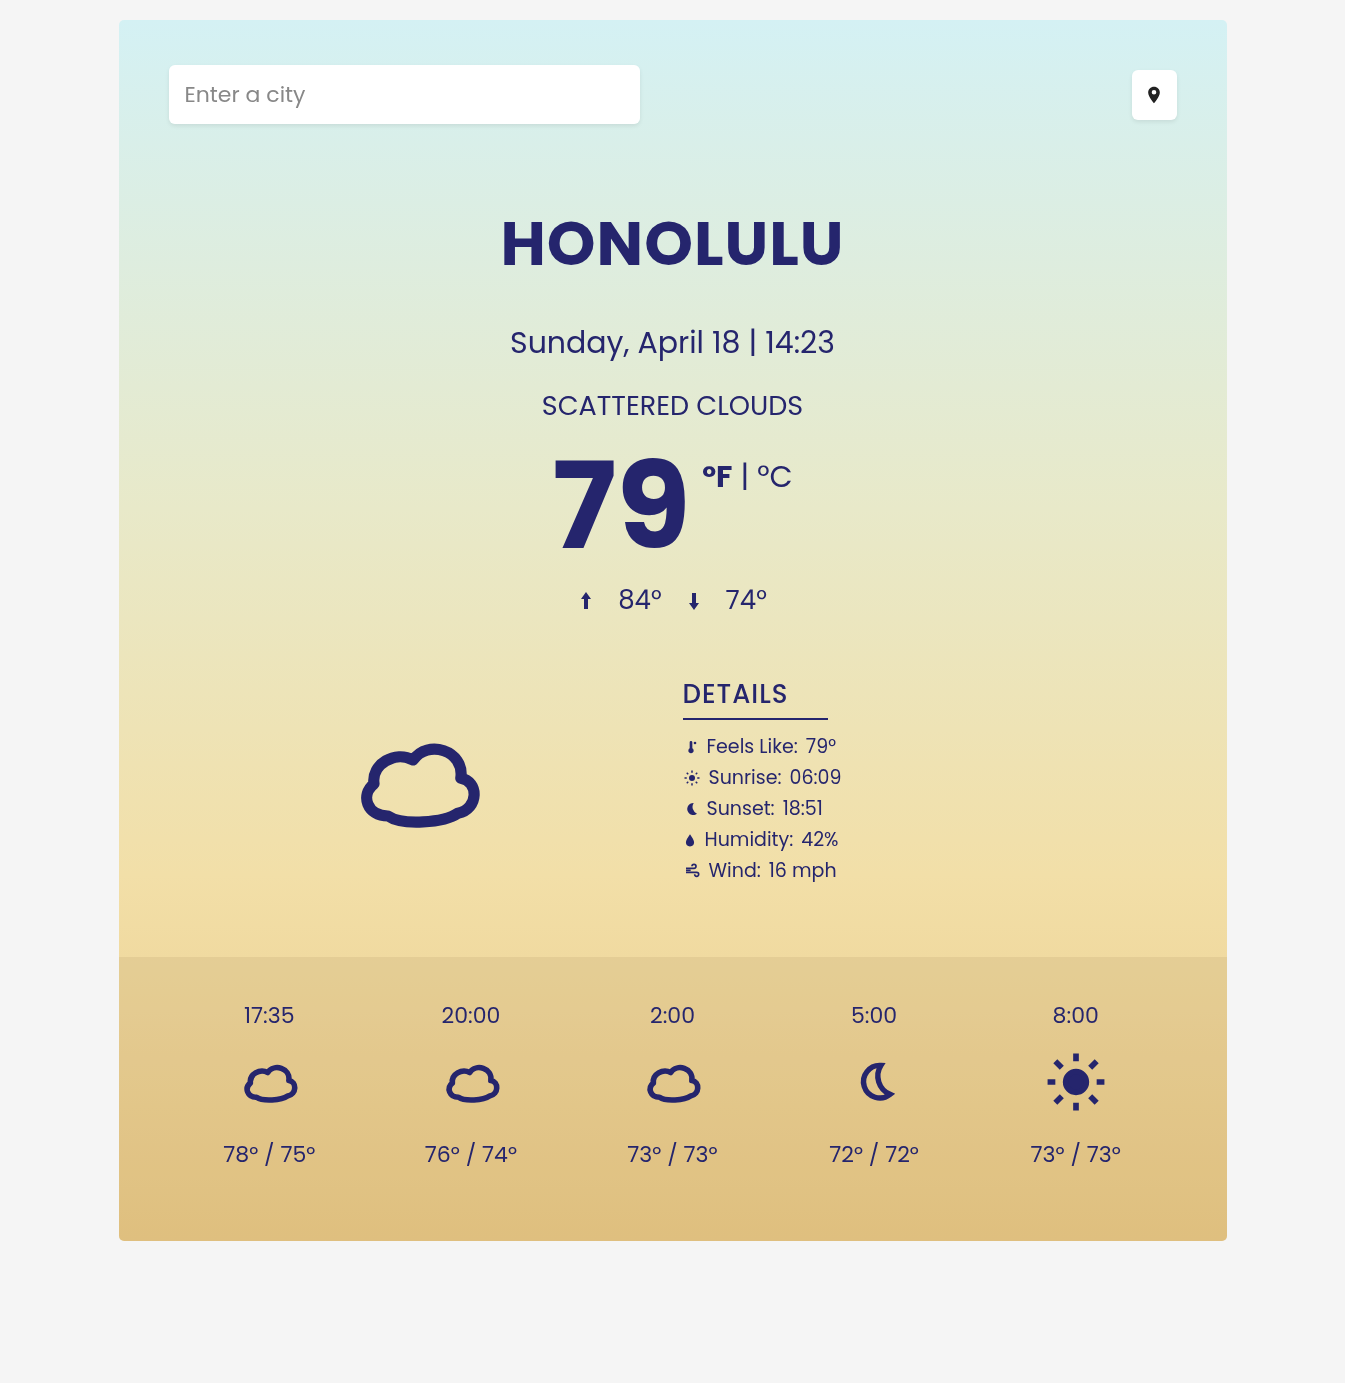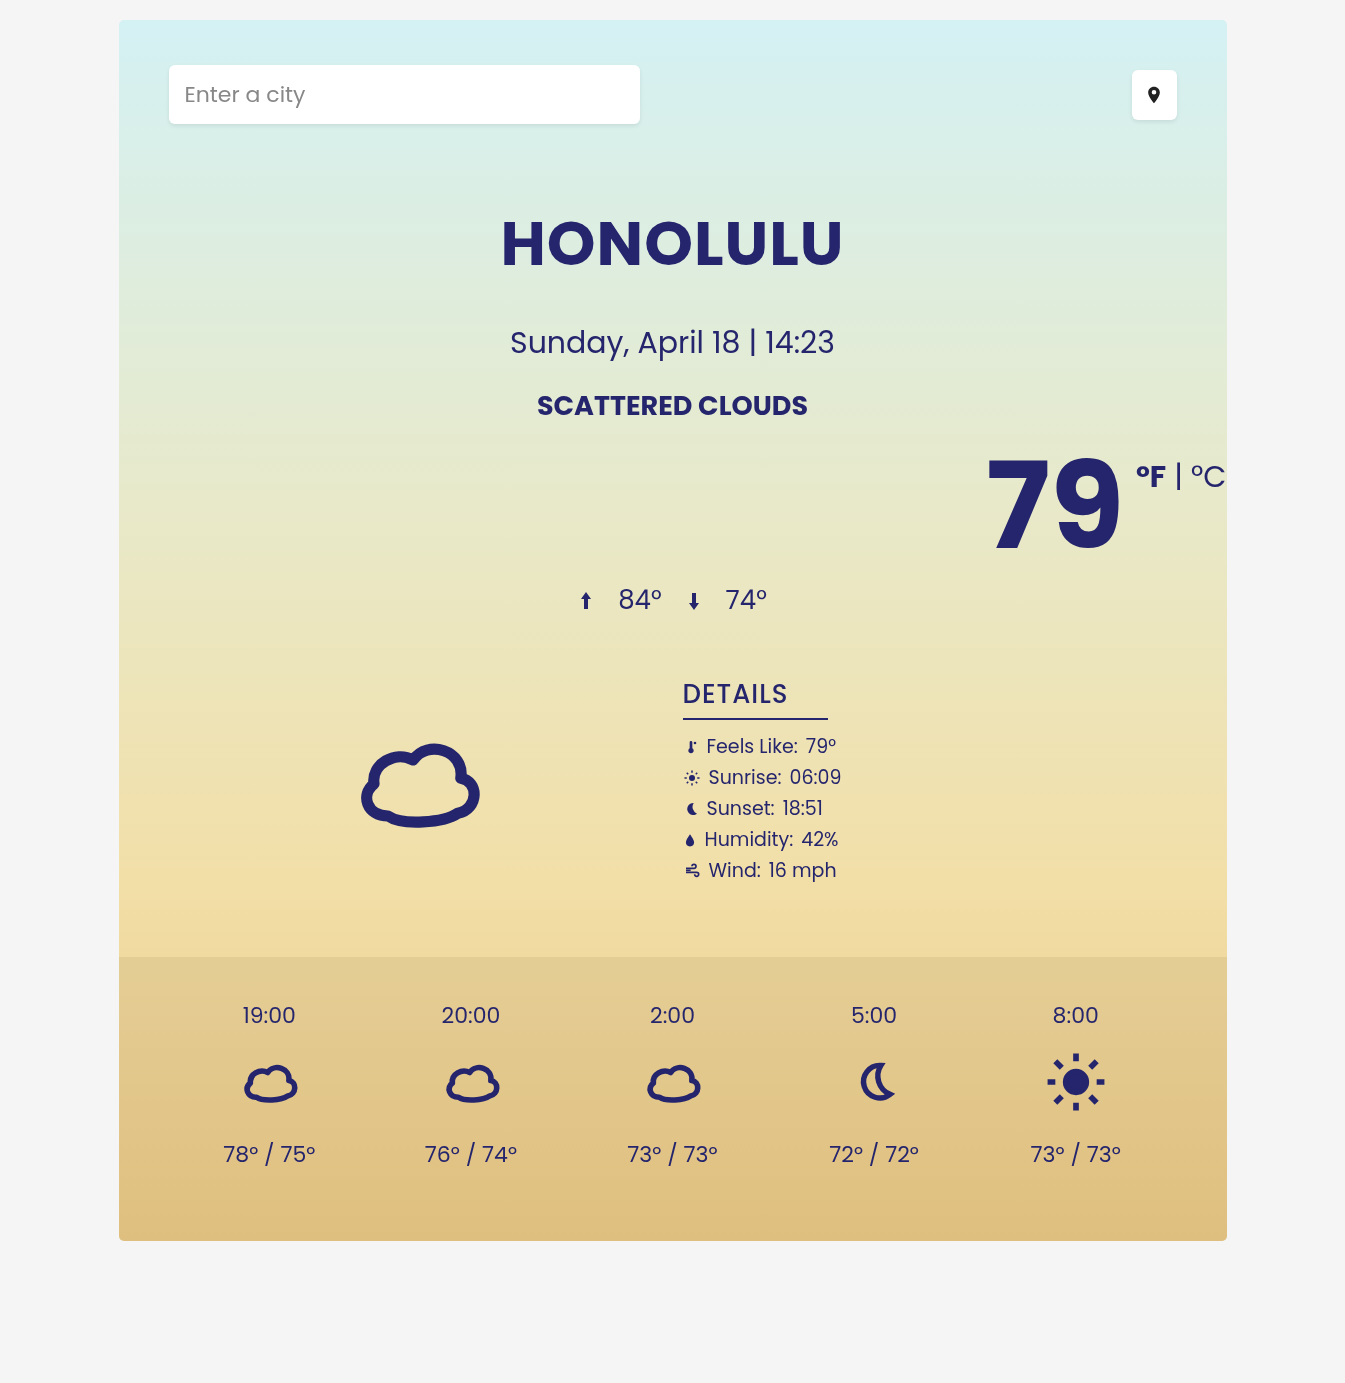--- a/index.html
+++ b/index.html
@@ -64,27 +64,27 @@
 }
 .datetime {
   text-align: center;
   font-size: 30px;
   font-weight: 400;
   margin-top: 30px;
 }
 .condition {
   text-align: center;
   font-size: 27px;
-  font-weight: 700;
+  font-weight: 400;
   margin-top: 20px;
   text-transform: uppercase;
 }
 .temp-row {
   display: flex;
-  justify-content: flex-end;
+  justify-content: center;
   align-items: flex-start;
   margin-top: 20px;
 }
 .temp-big {
   font-size: 120px;
   font-weight: 700;
   line-height: 1;
 }
 .unit-wrap {
   font-size: 30px;
@@ -276,21 +276,21 @@
             </svg>
         </span>
         <span>Wind:</span>
         <span>16 mph</span>
       </div>
     </div>
   </div>
 
   <div class="forecast" id="forecast-row">
       <div class="fc-item">
-        <div class="fc-time">19:00</div>
+        <div class="fc-time">17:35</div>
         <div class="fc-icon">
           <svg width="62" height="49.6" viewBox="0 0 100 80" fill="none" stroke="#25256d" stroke-width="9" stroke-linejoin="round">
             <path d="M30 65 C15 65 10 50 20 42 C18 28 35 18 48 25 C58 10 85 18 82 38 C95 40 95 60 80 63 C70 70 40 72 30 65 Z"></path>
           </svg>
         </div>
         <div class="fc-temps"><span>78°</span> / <span>75°</span></div>
       </div>
       <div class="fc-item">
         <div class="fc-time">20:00</div>
         <div class="fc-icon">

